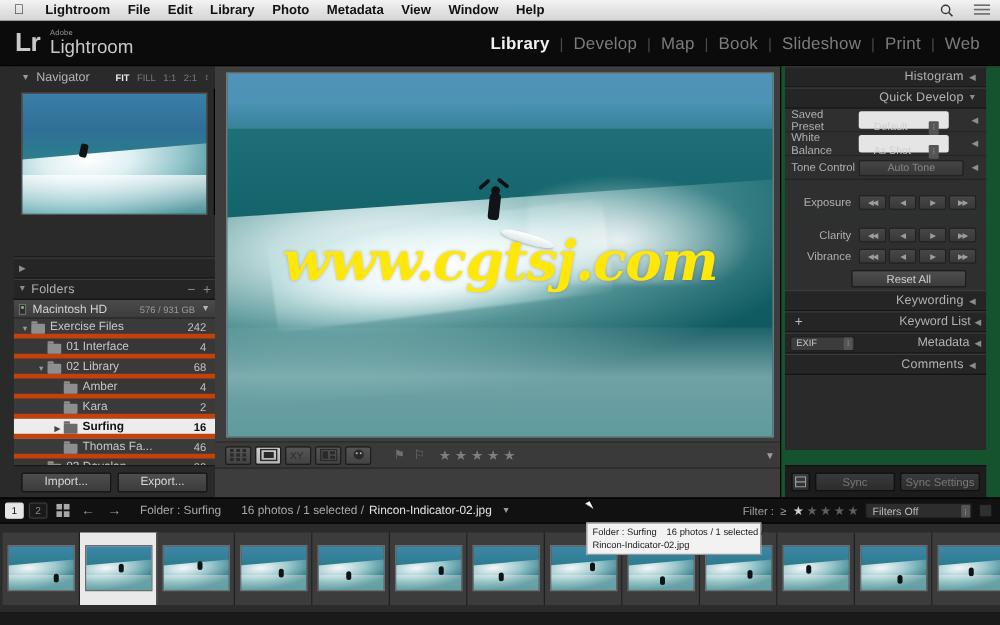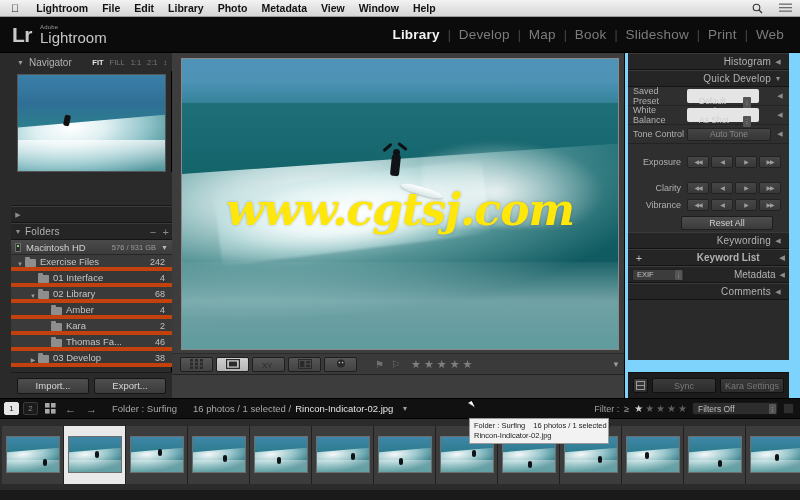--- a/index.html
+++ b/index.html
@@ -51,21 +51,21 @@
   .module.active { color: #f2f2f2; font-weight: bold; }
   .module-sep { color: #4a4a4a; font-size: 12px; }
 
   
   .lpanel {
     position: absolute; left: 0; top: 53px; width: 172px; height: 345px;
     background: #2a2a2a; border-right: 1px solid #000;
   }
   .rpanel {
     position: absolute; right: 0; top: 53px; width: 176px; height: 345px;
-    background: #7dd3fc; border-left: 1px solid #000;
+    background: #14532d; border-left: 1px solid #000;
   }
   .panel-edge-l {
     position: absolute; left: 0; top: 53px; width: 11px; height: 345px;
     background: #181818; border-right: 1px solid #000;
     display: flex; align-items: center; justify-content: center;
   }
   .panel-edge-r {
     position: absolute; right: 0; top: 53px; width: 11px; height: 345px;
     background: #181818; border-left: 1px solid #000;
     display: flex; align-items: center; justify-content: center;
@@ -327,21 +327,21 @@
     pointer-events: none;
   }
 
   
   .ctoolbar {
     position: absolute; left: 0; bottom: 23px; width: 456px; height: 22px;
     background: #3a3a3a; border-top: 1px solid #2b2b2b; border-bottom: 1px solid #222;
     display: flex; align-items: center; padding: 0 8px; gap: 3px;
   }
   .vbtn {
-    width: 33px; height: 15px; border: 1px solid #1e1e1e; border-radius: 2px;
+    width: 21px; height: 15px; border: 1px solid #1e1e1e; border-radius: 2px;
     background: linear-gradient(180deg,#565656,#434343);
     display: flex; align-items: center; justify-content: center;
   }
   .vbtn.on { background: linear-gradient(180deg,#cfcfcf,#b4b4b4); }
   .tb-gap { width: 10px; }
   .flagico { width: 13px; text-align: center; font-size: 10px; color: #707070; }
   .stars { display: flex; gap: 3px; margin-left: 6px; }
   .star { font-size: 11px; color: #7e7e7e; }
   .ctool-caret { margin-left: auto; font-size: 8px; color: #9c9c9c; }
 
@@ -574,20 +574,27 @@
               <span class="fname">Amber</span>
               <span class="fcount">4</span>
             </div>
             <div class="frow">
               <span style="width: 30px; flex: 0 0 auto;"></span>
               <span class="disc"></span>
               <span class="fldr"></span>
               <span class="fname">Kara</span>
               <span class="fcount">2</span>
             </div>
+            <div class="frow sel">
+              <span style="width: 30px; flex: 0 0 auto;"></span>
+              <span class="disc">▶</span>
+              <span class="fldr"></span>
+              <span class="fname">Surfing</span>
+              <span class="fcount">16</span>
+            </div>
             <div class="frow">
               <span style="width: 30px; flex: 0 0 auto;"></span>
               <span class="disc"></span>
               <span class="fldr"></span>
               <span class="fname">Thomas Fa...</span>
               <span class="fcount">46</span>
             </div>
             <div class="frow alt">
               <span style="width: 17px; flex: 0 0 auto;"></span>
               <span class="disc">▶</span>
@@ -754,21 +761,21 @@
         <div class="resetall">Reset All</div>
       </div>
 
       <div class="psec right">
         <span class="lbl">Keywording</span>
         <span class="tw">◀</span>
       </div>
 
       <div class="meta-row">
         <span class="plus-ico">+</span>
-        <span style="display:flex;align-items:center;gap:20px;font-weight:bold;">
+        <span style="display:flex;align-items:center;gap:3px;">
           <span>Keyword List</span>
           <span style="font-size:7px;color:#8c8c8c;">◀</span>
         </span>
       </div>
 
       <div class="meta-row">
         <span class="exif-combo">
           <span>EXIF</span>
           <span class="stepper">⋮</span>
         </span>
@@ -787,21 +794,21 @@
     </div>
 
     <div class="rbtns">
       <div class="sq-btn">
         <svg width="9" height="9" viewBox="0 0 9 9">
             <rect x="0.5" y="0.5" width="8" height="8" fill="none" stroke="#9a9a9a" stroke-width="1"></rect>
             <line x1="0.5" y1="4.5" x2="8.5" y2="4.5" stroke="#9a9a9a" stroke-width="1"></line>
           </svg>
       </div>
       <div class="syncbtn">Sync</div>
-      <div class="syncbtn">Kara Settings</div>
+      <div class="syncbtn">Sync Settings</div>
     </div>
   </div>
 
   <div class="fsbar">
     <div class="idbox on">1</div>
     <div class="idbox">2</div>
     <div class="grid-ico">
       <svg width="11" height="11" viewBox="0 0 11 11">
           <g fill="#a8a8a8">
             <rect x="0" y="0" width="4.6" height="4.6"></rect>

